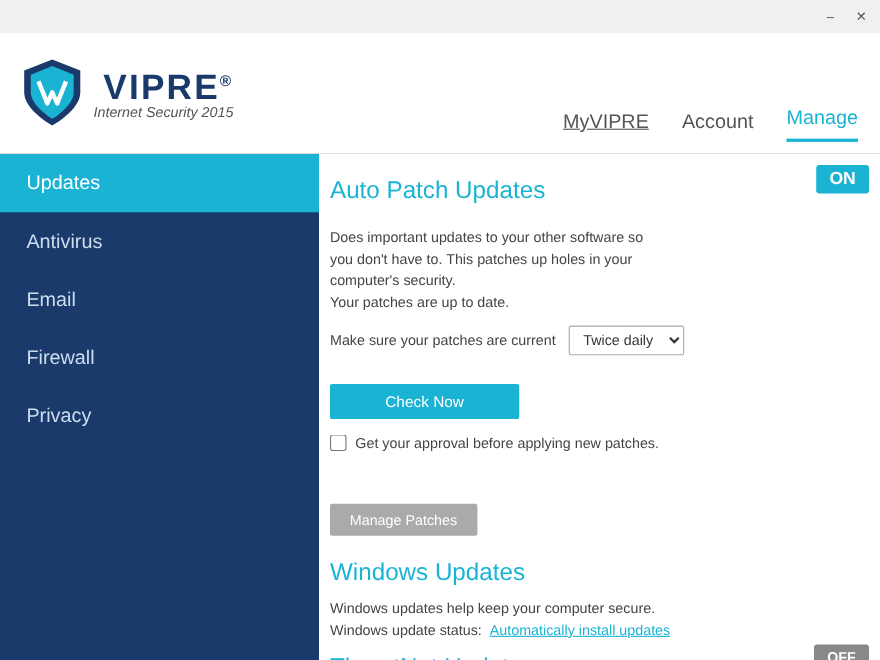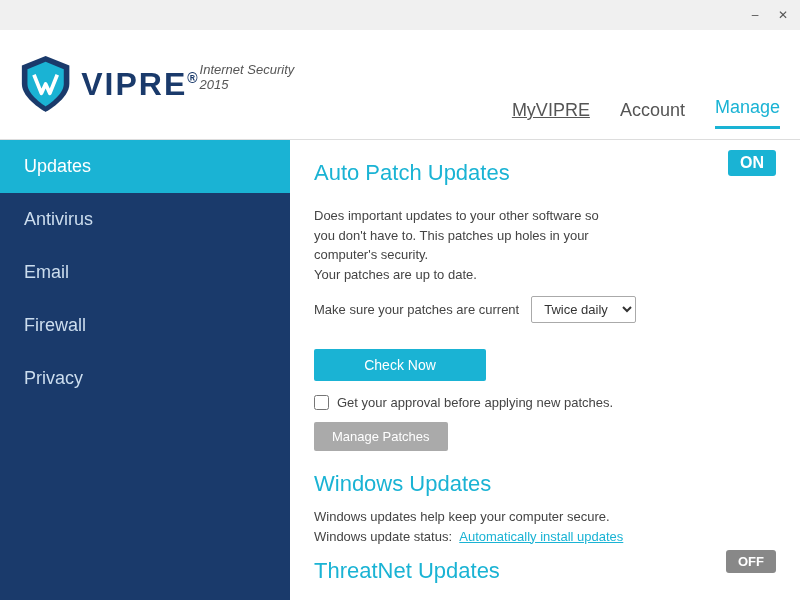--- a/index.html
+++ b/index.html
@@ -37,21 +37,22 @@
       align-items: center;
       flex: 0 0 290px;
     }
     .logo-shield {
       width: 55px;
       height: 65px;
       margin-right: 10px;
     }
     .logo-text {
       display: flex;
-      flex-direction: row;
+      flex-direction: column;
+      align-items: flex-end;
     }
     .logo-vipre {
       font-size: 32px;
       font-weight: bold;
       color: #1a3a6b;
       letter-spacing: 2px;
     }
     .logo-vipre span.r {
       font-size: 14px;
       vertical-align: super;
@@ -107,21 +108,21 @@
       cursor: pointer;
     }
     .sidebar-item.active {
       background: #1ab3d4;
       color: #fff;
     }
 
     
     .content {
       flex: 1;
-      padding: 20px 24px;
+      padding: 20px 10px;
       overflow-y: auto;
       position: relative;
     }
 
     
     .content::-webkit-scrollbar { width: 14px; }
     .content::-webkit-scrollbar-track { background: #e0e0e0; }
     .content::-webkit-scrollbar-thumb { background: #1ab3d4; }
 
     
@@ -217,20 +218,21 @@
     
     .btn-manage {
       background: #aaa;
       color: #fff;
       border: none;
       padding: 7px 18px;
       font-size: 13px;
       cursor: pointer;
       border-radius: 2px;
       margin-bottom: 20px;
+      margin-top: 36px;
     }
 
     
     .windows-update-link {
       color: #1ab3d4;
       font-size: 13px;
       text-decoration: underline;
       cursor: pointer;
     }
   </style>

